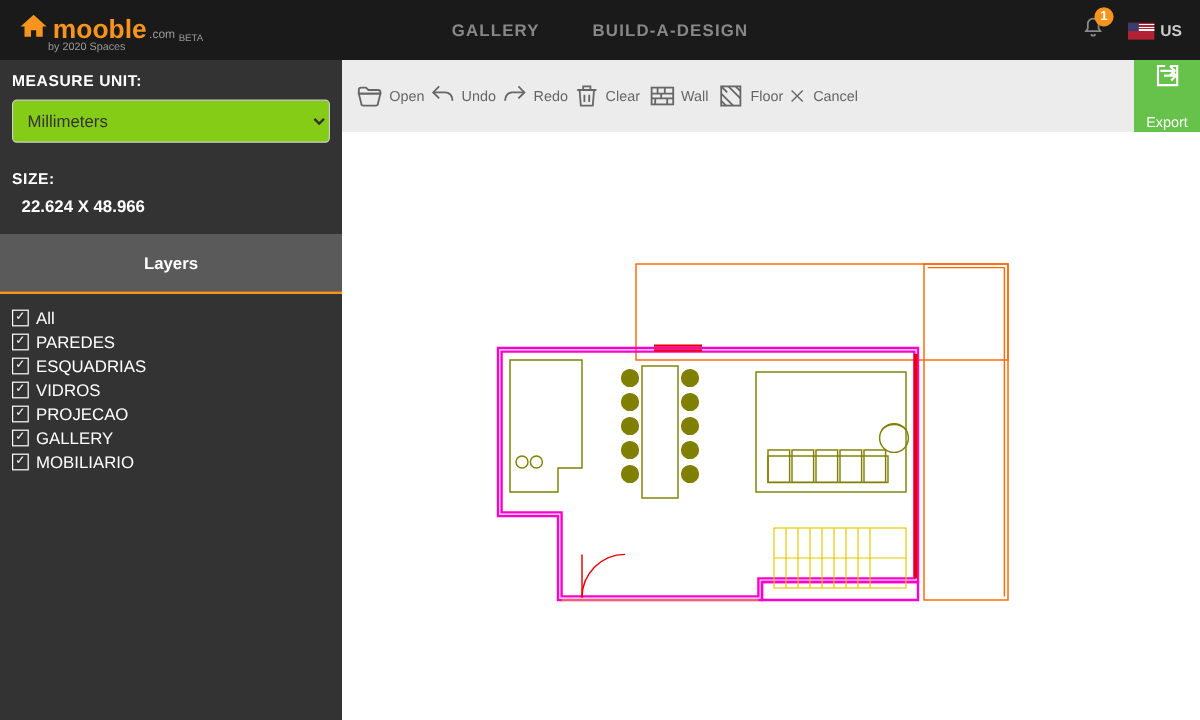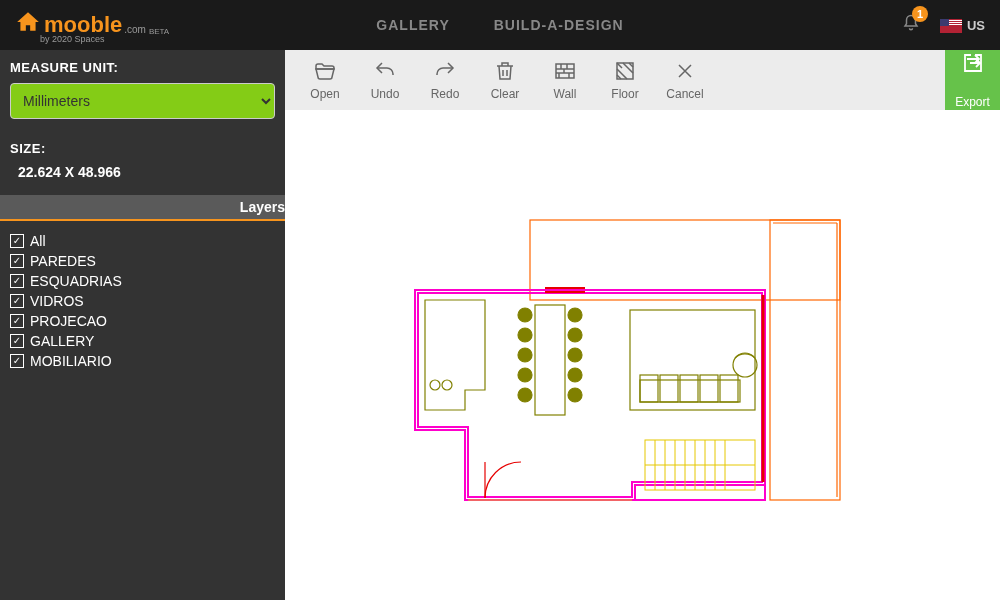--- a/index.html
+++ b/index.html
@@ -24,30 +24,30 @@
   
   
   .main { display: flex; height: 550px; }
   
   
   .sidebar { width: 285px; background: #333333; color: #fff; display: flex; flex-direction: column; }
   .side-label { font-weight: bold; font-size: 13px; padding: 10px 10px 8px; letter-spacing: 0.5px; }
   .select-wrap { padding: 0 10px 12px; }
   select { width: 100%; height: 36px; border-radius: 4px; border: 1px solid #ccc; padding: 0 8px; font-size: 14px; background: #84cc16; color: #333; }
   .size-val { font-weight: bold; font-size: 14px; padding: 0 10px 15px 18px; }
-  .layers-header { background: #5a5a5a; text-align: right; font-weight: bold; padding: 4px 0; font-size: 14px; border-bottom: 2px solid #f7941d; }
+  .layers-header { background: #5a5a5a; text-align: center; font-weight: bold; padding: 16px 0; font-size: 14px; border-bottom: 2px solid #f7941d; }
   .layer-list { padding: 10px 10px; }
   .layer-item { display: flex; align-items: center; gap: 6px; padding: 2px 0; font-size: 14px; cursor: pointer; }
   .chk { width: 14px; height: 14px; border: 1.5px solid #fff; display: inline-flex; align-items: center; justify-content: center; font-size: 10px; line-height: 1; }
   .chk::after { content: '✓'; color: #fff; }
   
   
   .canvas-area { flex: 1; display: flex; flex-direction: column; background: #fff; position: relative; }
   .toolbar { height: 60px; background: #ececec; display: flex; align-items: center; padding: 0 0 0 10px; }
-  .tool { width: 60px; display: flex; flex-direction: column; align-items: center; justify-content: center; color: #666; font-size: 12px; cursor: pointer; gap: 4px; }
+  .tool { width: 60px; display: flex; flex-direction: row; align-items: center; justify-content: center; color: #666; font-size: 12px; cursor: pointer; gap: 4px; }
   .tool svg { width: 24px; height: 24px; }
   .export-btn { margin-left: auto; width: 55px; height: 60px; background: #66c24a; color: #fff; display: flex; flex-direction: column; align-items: center; justify-content: center; font-size: 12px; cursor: pointer; gap: 20px; }
   .export-btn svg { width: 24px; height: 24px; }
   
   .drawing { flex: 1; position: relative; background: #fff; }
   .drawing svg { position: absolute; top: 0; left: 0; }
 </style>
 </head>
 <body>
 

